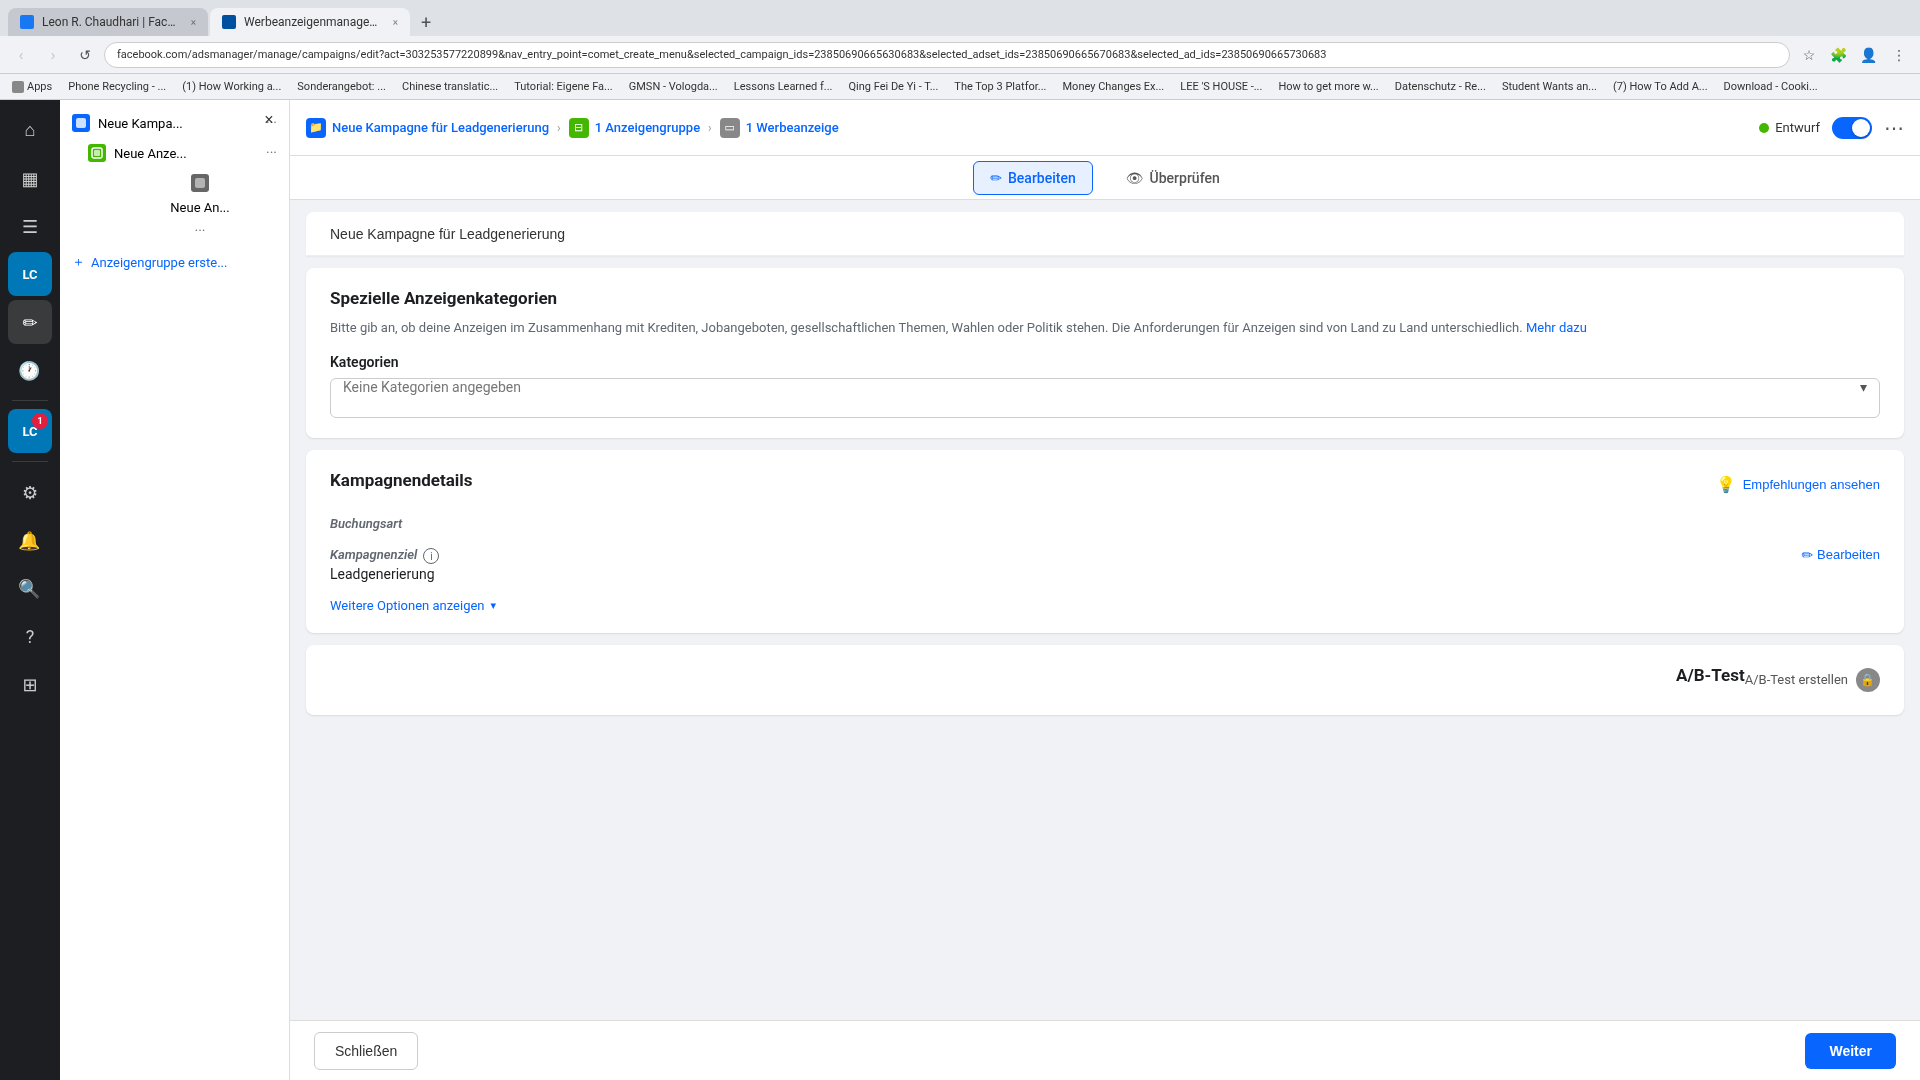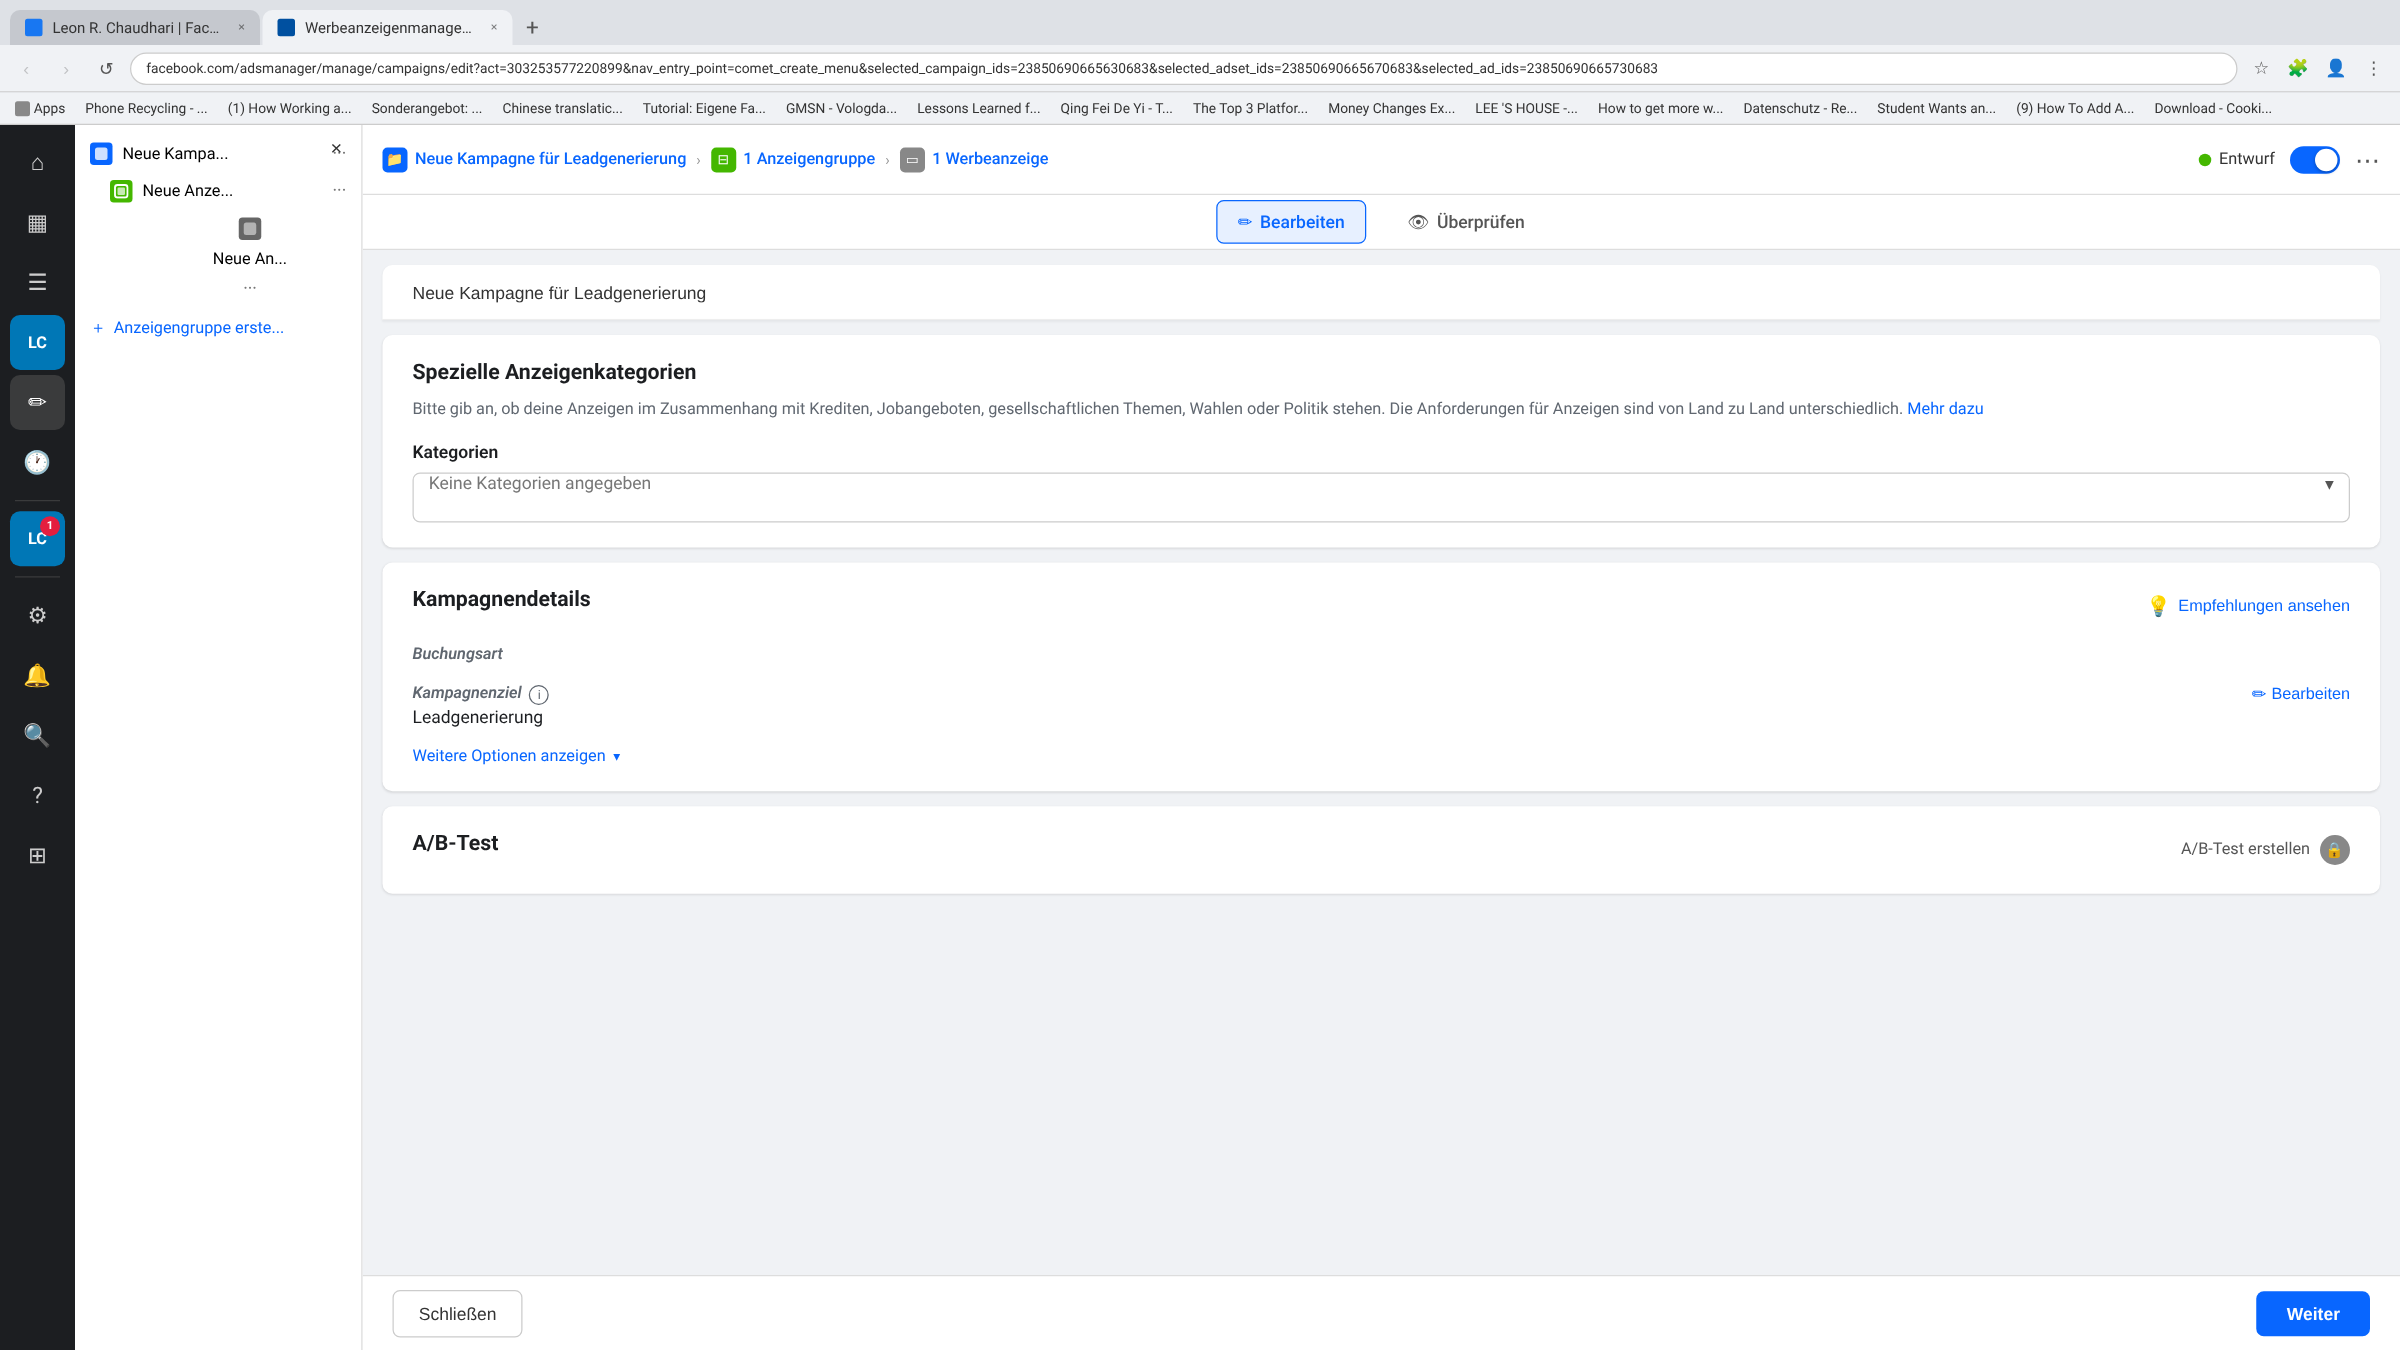--- a/index.html
+++ b/index.html
@@ -111,21 +111,21 @@
     .kampagnenziel-row { display: flex; align-items: flex-start; justify-content: space-between; }
     .kampagnenziel-info { display: flex; align-items: center; gap: 6px; }
     .info-icon { width: 16px; height: 16px; border: 1.5px solid #606770; border-radius: 50%; display: flex; align-items: center; justify-content: center; font-size: 10px; color: #606770; cursor: pointer; }
     .bearbeiten-btn { display: flex; align-items: center; gap: 4px; color: #0866ff; font-size: 13px; cursor: pointer; background: none; border: none; font-weight: 500; }
     .pencil-icon { font-size: 14px; }
 
     .weitere-optionen { display: flex; align-items: center; gap: 6px; color: #0866ff; font-size: 13px; cursor: pointer; margin-top: 8px; }
     .chevron-down { font-size: 11px; }
 
     .ab-test-section { background: white; border-radius: 8px; margin: 0 16px 12px; padding: 20px 24px; box-shadow: 0 1px 2px rgba(0,0,0,0.1); }
-    .ab-test-header { display: flex; align-items: center; justify-content: space-between; }
+    .ab-test-header { display: flex; align-items: center; justify-content: flex-end; margin-left: 12px; }
     .ab-test-create { display: flex; align-items: center; gap: 8px; color: #555; font-size: 13px; cursor: pointer; }
     .lock-icon { width: 24px; height: 24px; background: #888; border-radius: 50%; display: flex; align-items: center; justify-content: center; color: white; font-size: 12px; }
 
     
     .bottom-bar { background: white; border-top: 1px solid #ddd; padding: 12px 24px; display: flex; align-items: center; justify-content: space-between; flex-shrink: 0; height: 60px; }
     .schliessen-btn { padding: 10px 20px; border: 1px solid #ccc; border-radius: 6px; background: white; font-size: 14px; color: #333; cursor: pointer; font-weight: 500; }
     .weiter-btn { padding: 10px 24px; border: none; border-radius: 6px; background: #0866ff; font-size: 14px; color: white; cursor: pointer; font-weight: 600; }
   </style>
 </head>
 <body>
@@ -202,21 +202,21 @@
     <div class="bookmark-item">
         <span>How to get more w...</span>
       </div>
     <div class="bookmark-item">
         <span>Datenschutz - Re...</span>
       </div>
     <div class="bookmark-item">
         <span>Student Wants an...</span>
       </div>
     <div class="bookmark-item">
-        <span>(9) How To Add A...</span>
+        <span>(7) How To Add A...</span>
       </div>
     <div class="bookmark-item">
         <span>Download - Cooki...</span>
       </div>
   </div>
 </div>
 
 <div class="app-container">
 
   <div class="icon-sidebar">

